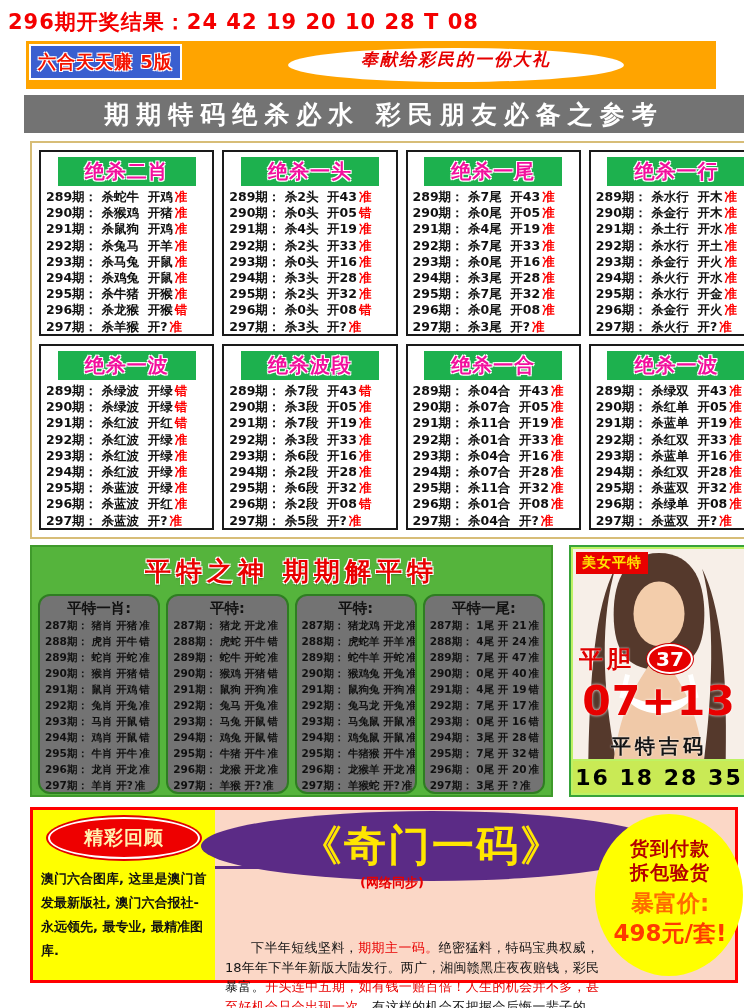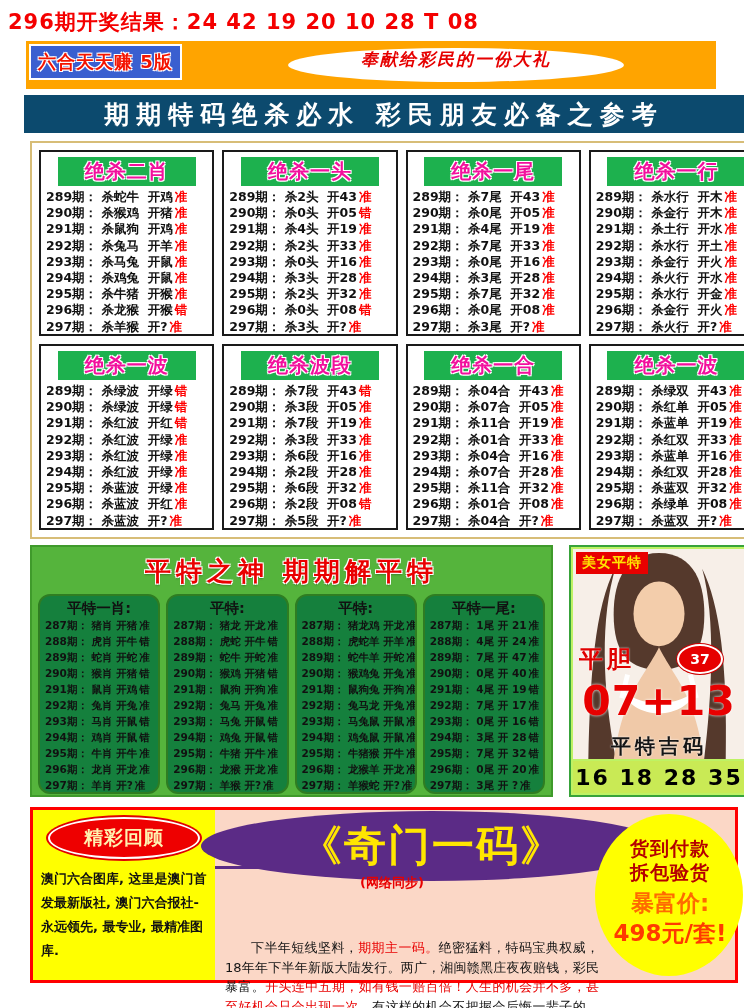--- a/index.html
+++ b/index.html
@@ -28,21 +28,21 @@
   }
   .slogan-ellipse{
     position:absolute;left:262px;top:7px;width:336px;height:34px;background:#ffffff;
     border-radius:50%;display:flex;align-items:flex-start;justify-content:center;
   }
   .slogan-ellipse span{
     color:#e60000;font-size:17px;font-weight:bold;font-style:italic;letter-spacing:2px;
   }
   
   .red-banner{
-    margin:4px 0 0 24px;width:720px;height:38px;background:#0c4a6e;
+    margin:4px 0 0 24px;width:720px;height:38px;background:#737373;
     color:#ffffff;display:flex;align-items:center;justify-content:center;
     font-size:25px;font-weight:bold;letter-spacing:7px;white-space:nowrap;
     box-sizing:border-box;
   }
   
   .kill-wrap{
     margin:8px 0 0 30px;width:743px;border:2px solid #d7bd77;background:#fff;
     padding:7px;box-sizing:border-box;
   }
   .kill-grid{display:grid;grid-template-columns:repeat(4,1fr);gap:8px;}
@@ -63,21 +63,21 @@
     width:523px;height:252px;background:#55b43c;border:2px solid #3f9a2b;
     box-sizing:border-box;padding:0 6px;flex-shrink:0;
   }
   .green-title{
     text-align:center;color:#e90000;font-size:26px;font-weight:bold;letter-spacing:5px;
     margin:7px 0 5px;white-space:nowrap;
     text-shadow:-1px -1px 0 #fff,1px -1px 0 #fff,-1px 1px 0 #fff,1px 1px 0 #fff,0 2px 2px rgba(0,0,0,.3);
   }
   .pt-cols{display:flex;gap:6px;}
   .pt-col{
-    flex:1;background:#15803d;border:2px solid #2f7d22;border-radius:12px;
+    flex:1;background:#737373;border:2px solid #2f7d22;border-radius:12px;
     padding:3px 3px;height:200px;box-sizing:border-box;overflow:hidden;
   }
   .pt-title{text-align:center;font-size:14.5px;font-weight:bold;color:#111;line-height:18px;white-space:nowrap;}
   .pt-row{font-size:10.5px;font-weight:bold;line-height:16px;white-space:nowrap;color:#111;padding-left:2px;}
   .pt-row .pm{white-space:pre;}
   .pt-row .pv{color:#111;margin-left:2px;}
   
   .beauty{
     width:180px;height:252px;border:2px solid #38a33a;background:#bef264;
     box-sizing:border-box;position:relative;flex-shrink:0;
@@ -87,22 +87,22 @@
   .photo svg{width:100%;height:100%;display:block;}
   .badge{
     position:absolute;top:5px;left:5px;background:#e80000;color:#ffe400;
     font-size:14px;font-weight:bold;padding:2px 6px;z-index:3;letter-spacing:1px;
   }
   .dan-row{position:absolute;top:96px;left:8px;z-index:3;display:flex;align-items:center;}
   .dan-label{color:#e00000;font-size:24px;font-weight:bold;letter-spacing:4px;
     text-shadow:0 0 2px #ffffff;}
   .dan-ball{
     width:46px;height:30px;border-radius:50%;background:#e60000;border:2px solid #ffffff;
-    box-shadow:0 0 0 1px #cc0000;color:#fff;font-size:14px;font-weight:bold;
-    display:flex;align-items:center;justify-content:center;margin-left:42px;box-sizing:border-box;
+    box-shadow:0 0 0 1px #cc0000;color:#fff;font-size:20px;font-weight:bold;
+    display:flex;align-items:center;justify-content:center;margin-left:12px;box-sizing:border-box;
   }
   .code{
     position:absolute;top:130px;left:0;width:100%;text-align:center;z-index:3;
     color:#e80000;font-size:41px;font-weight:bold;letter-spacing:1px;
     text-shadow:0 0 3px #ffffff;
   }
   .lucky-label{
     position:absolute;top:186px;left:0;width:100%;text-align:center;z-index:3;
     color:#151515;font-size:20px;font-weight:bold;letter-spacing:4px;
     text-shadow:0 0 2px #ffffff;

